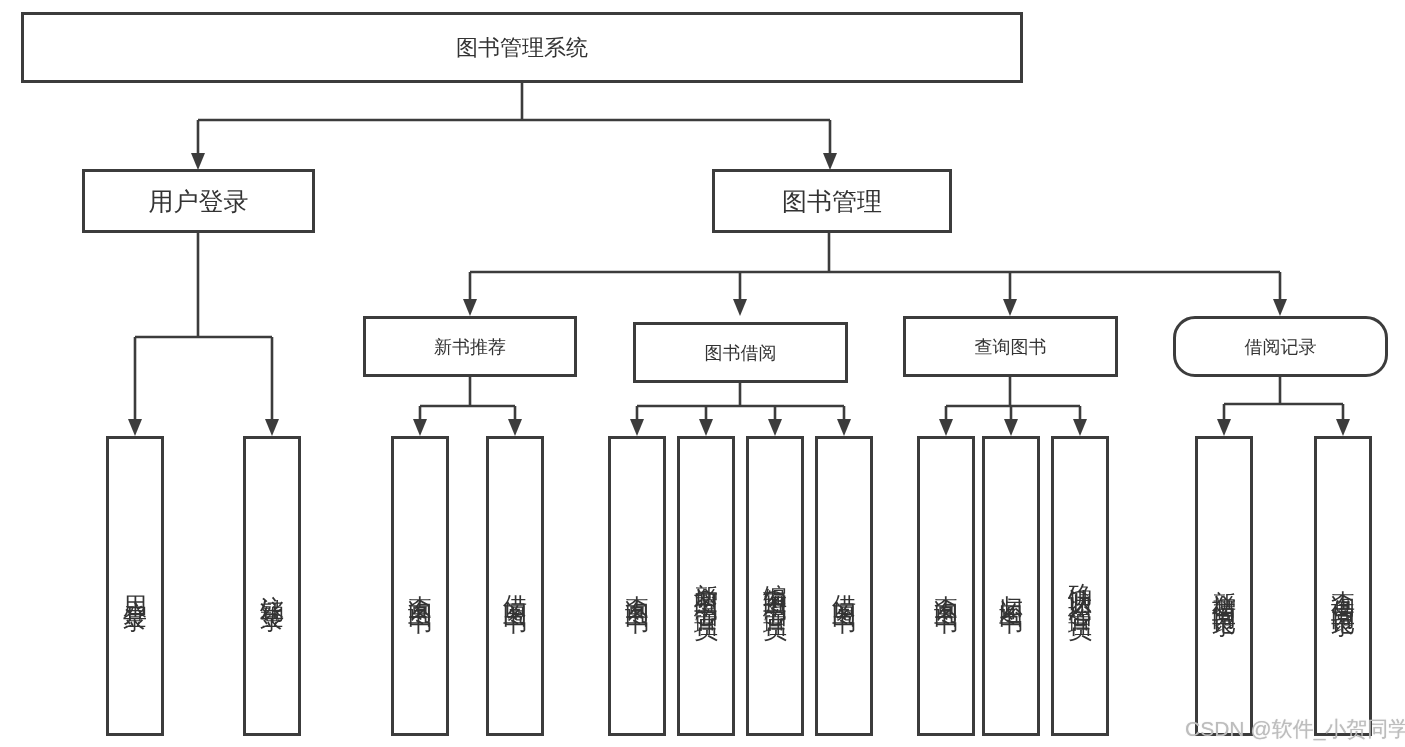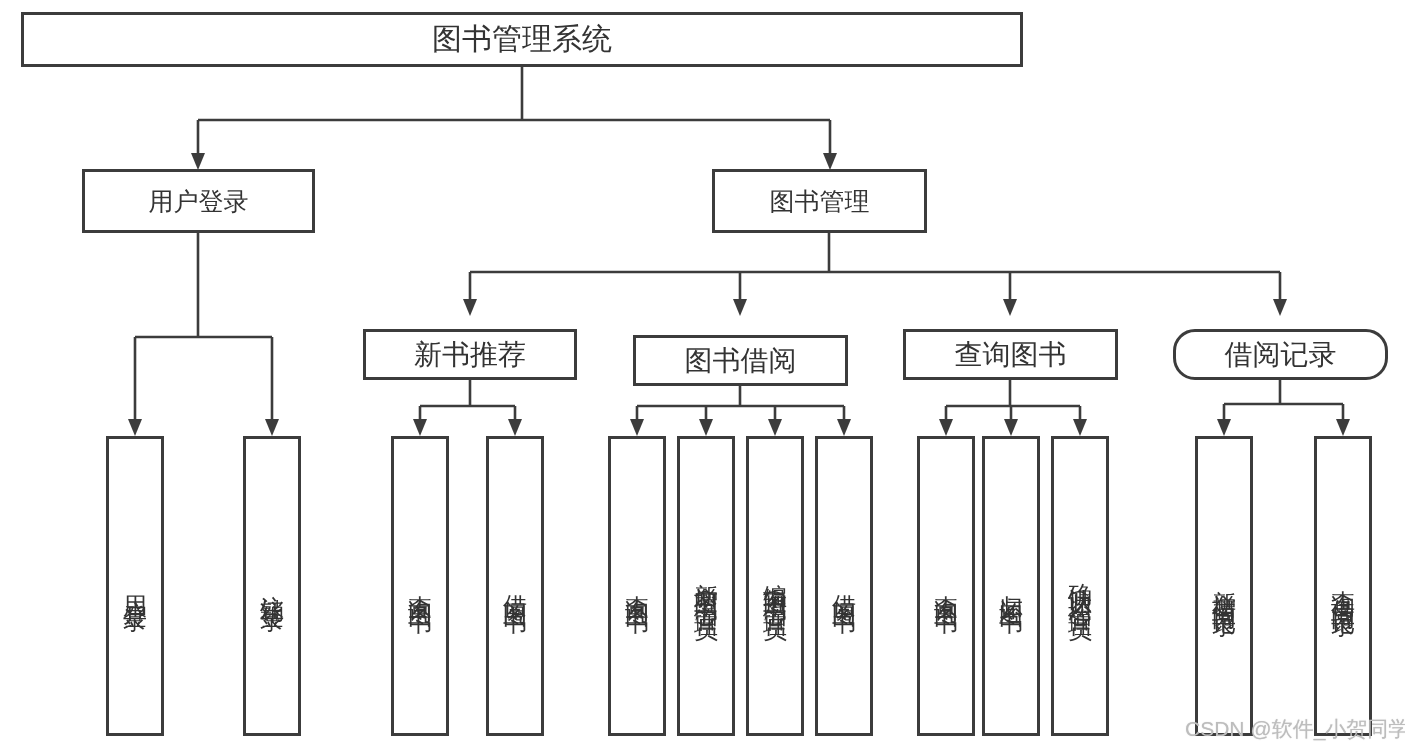--- a/index.html
+++ b/index.html
@@ -20,23 +20,23 @@
   .box {
     position: absolute;
     box-sizing: border-box;
     border: 3px solid #3c3c3c;
     background: #ffffff;
     display: flex;
     align-items: center;
     justify-content: center;
     color: #333333;
   }
-  .root-box   { left: 21px;  top: 12px;  width: 1002px; height: 55px; font-size: 30px; }
+  .root-box   { left: 21px;  top: 12px;  width: 1002px; height: 71px; font-size: 22px; }
   .l2-box     { top: 169px;  height: 64px; font-size: 25px; }
-  .l3-box     { top: 329px;  height: 51px; font-size: 28px; }
+  .l3-box     { top: 316px;  height: 61px; font-size: 18px; }
   .leaf-box   { top: 436px;  width: 58px; height: 300px; }
   .leaf-box .vtext {
     writing-mode: vertical-rl;
     text-orientation: mixed;
     font-size: 24px;
     letter-spacing: 5px;
     line-height: 1;
     white-space: nowrap;
   }
   #watermark {
@@ -95,21 +95,21 @@
     </g>
   </svg>
 
   <div class="box root-box">
     <span>图书管理系统</span>
   </div>
 
   <div class="box l2-box" style="left:82px; width:233px;">
     <span>用户登录</span>
   </div>
-  <div class="box l2-box" style="left:712px; width:215px;">
+  <div class="box l2-box" style="left:712px; width:240px;">
     <span>图书管理</span>
   </div>
 
   <div class="box l3-box" style="left:363px; width:214px;">
     <span>新书推荐</span>
   </div>
   <div class="box l3-box" style="left:633px; width:215px;margin-top:6px;">
     <span>图书借阅</span>
   </div>
   <div class="box l3-box" style="left:903px; width:215px;">

